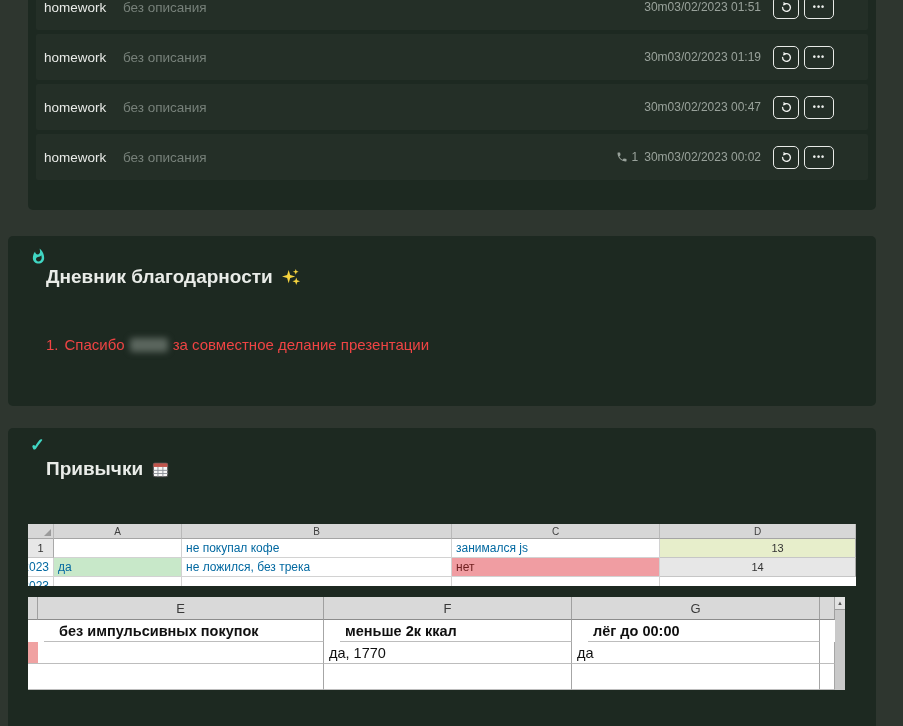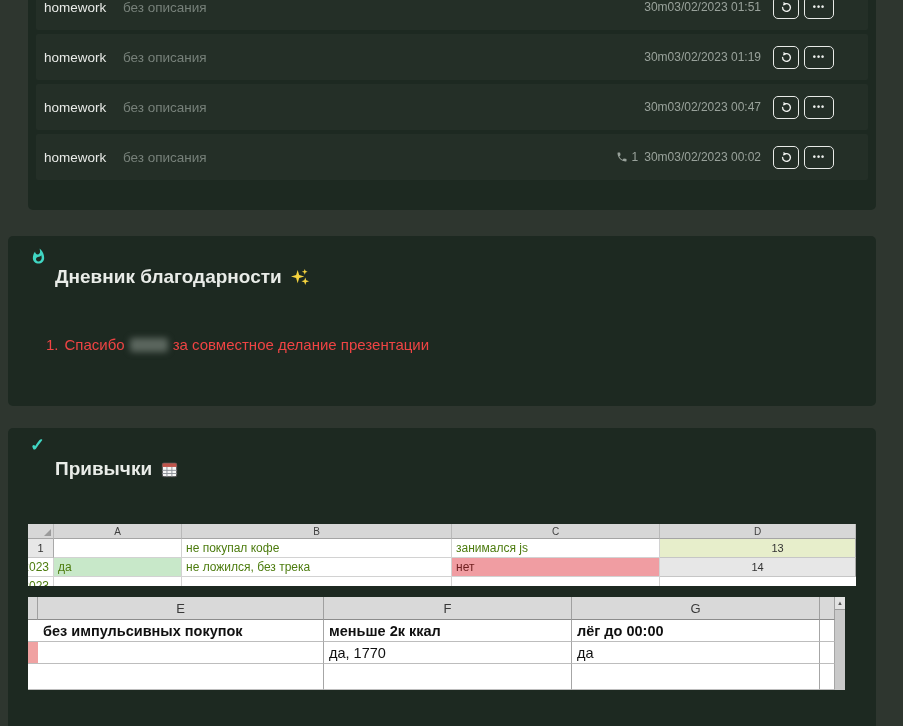--- a/index.html
+++ b/index.html
@@ -34,21 +34,21 @@
   .t-btn.more { width:30px; }
   .dots { font-size:9px; font-weight:700; letter-spacing:1px; line-height:1; }
 
   
   .gratitude { left:8px; top:236px; width:868px; height:170px; }
   .habits    { left:8px; top:428px; width:868px; height:310px; }
 
   .panel-emblem { position:absolute; left:22px; top:12px; line-height:1; }
   .panel-emblem.check { font-size:18px; font-weight:700; color:var(--accent-teal,#40d6c3); top:8px; }
   .panel-title {
-    position:absolute; left:47px; top:30px;
+    position:absolute; left:38px; top:30px;
     font-size:19px; font-weight:700; color:#e9ece8;
     display:flex; align-items:center; gap:9px;
   }
   .title-icon { display:inline-flex; line-height:1; }
 
   .list-item { position:absolute; left:38px; top:100px; font-size:15px; color:#ef4444; white-space:nowrap; }
   .li-num { margin-right:6px; }
   .redacted {
     display:inline-block; width:38px; height:14px; margin:0 5px; vertical-align:-2px;
     background:#5b665e; border-radius:3px; filter:blur(3px);
@@ -62,41 +62,41 @@
     height:15px; background:#d7d7d7; border-right:1px solid #b9b9b9; border-bottom:1px solid #a5a5a5;
     font-size:10px; color:#3e3e3e; display:flex; align-items:center; justify-content:center;
   }
   .s1grid .rn {
     height:19px; background:#e7e7e7; border-right:1px solid #a9a9a9; border-bottom:1px solid #c6c6c6;
     font-size:11px; color:#333; display:flex; align-items:center; justify-content:center;
   }
   .s1grid .rn.sel { background:var(--row13-bg,#e7eecb);padding-left:40px; }
   .s1grid .c {
     height:19px; background:#fff; border-right:1px solid #d2d2d2; border-bottom:1px solid #d2d2d2;
-    font-size:12px; color:#4d7c0f; padding:0 4px; display:flex; align-items:center;
+    font-size:12px; color:#0369a1; padding:0 4px; display:flex; align-items:center;
     white-space:nowrap; overflow:hidden;
   }
   .c.right { justify-content:flex-end; }
   .c.green { background:var(--excel-green,#c8e8c9); }
   .c.red   { background:var(--excel-red,#f09da2); color:var(--excel-red-text,#6e1f1f); }
   .corner { position:relative; }
   .corner:after { content:""; position:absolute; right:2px; bottom:2px; border-left:7px solid transparent; border-bottom:7px solid #9b9b9b; }
 
   .sheet2 { left:20px; top:169px; width:817px; height:93px; padding-right:10px; }
   .s2grid { display:grid; grid-template-columns:10px 286px 248px 248px 15px; width:807px; }
   .s2grid .hl {
     height:23px; background:#d9d9d9; border-right:1px solid #a0a0a0; border-bottom:1px solid #8c8c8c;
     font-size:13px; color:#3a3a3a; display:flex; align-items:center; justify-content:center;
   }
   .s2grid .c {
     background:#fff; border-right:1px solid #a6a6a6; border-bottom:1px solid #bdbdbd;
     font-size:14.5px; color:#101010; padding:0 5px; display:flex; align-items:center;
     white-space:nowrap; overflow:hidden;
   }
-  .s2grid .r1 { height:22px; font-weight:700; }
+  .s2grid .r1 { height:22px; font-weight:700;margin-left:16px; }
   .s2grid .r2 { height:22px; }
   .s2grid .r3 { height:26px; }
   .sliver { padding:0; }
   .sliver.pink { background:#f0a2a2; }
   .gsliver { background:linear-gradient(90deg, var(--excel-green,#c8e8c9) 0, var(--excel-green,#c8e8c9) 6px, #fff 6px); }
   .scrollstrip { position:absolute; right:0; top:0; bottom:0; width:10px; background:#c9c9c9; }
   .scrollstrip .sq { height:13px; background:#e2e2e2; border-bottom:1px solid #9a9a9a; font-size:6px; color:#555; text-align:center; line-height:12px; }
 
   svg { display:block; }
 </style>

